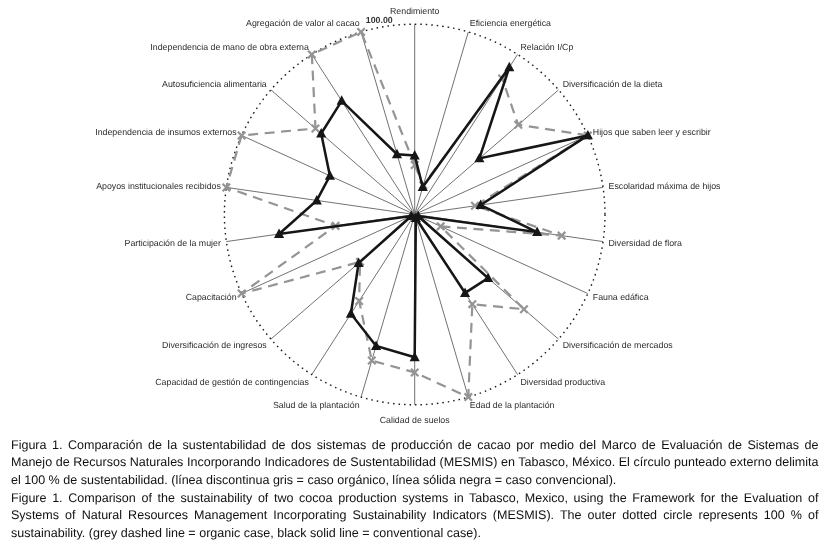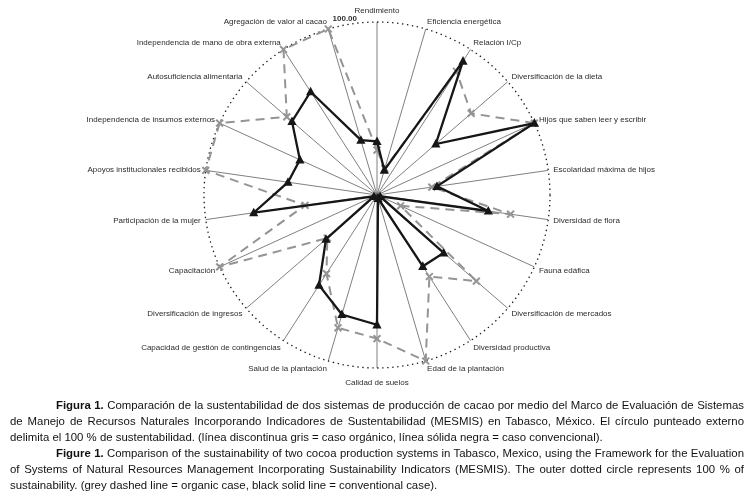--- a/index.html
+++ b/index.html
@@ -2,21 +2,21 @@
 <html><head>
 <meta charset="utf-8">
 <style>
   html,body{margin:0;padding:0;background:#ffffff;}
   .page{position:relative;width:753px;height:499px;background:#ffffff;overflow:hidden;
         font-family:"Liberation Sans",sans-serif;}
   .chart-wrap{position:absolute;left:0;top:0;width:753px;height:392px;}
   svg text{font-family:"Liberation Sans",sans-serif;}
   .captions{position:absolute;left:10px;top:398px;width:734px;color:#111;}
   .captions p{margin:0;padding:0;font-size:11.4px;line-height:15.9px;text-align:justify;}
-  .cap-label{font-weight:bold;margin-left:46px;}
+  .cap-label{font-weight:normal;}
 </style>
 </head>
 <body>
 
 <div class="page">
   <div class="chart-wrap">
     <svg id="radar" width="753" height="392" viewBox="0 0 753 392" xmlns="http://www.w3.org/2000/svg">
         <g>
           <line x1="377" y1="195" x2="377" y2="22" stroke="#5f5f5f" stroke-width="0.8"></line>
           <line x1="377" y1="195" x2="425.73973233356736" y2="29.00771556469195" stroke="#5f5f5f" stroke-width="0.8"></line>

